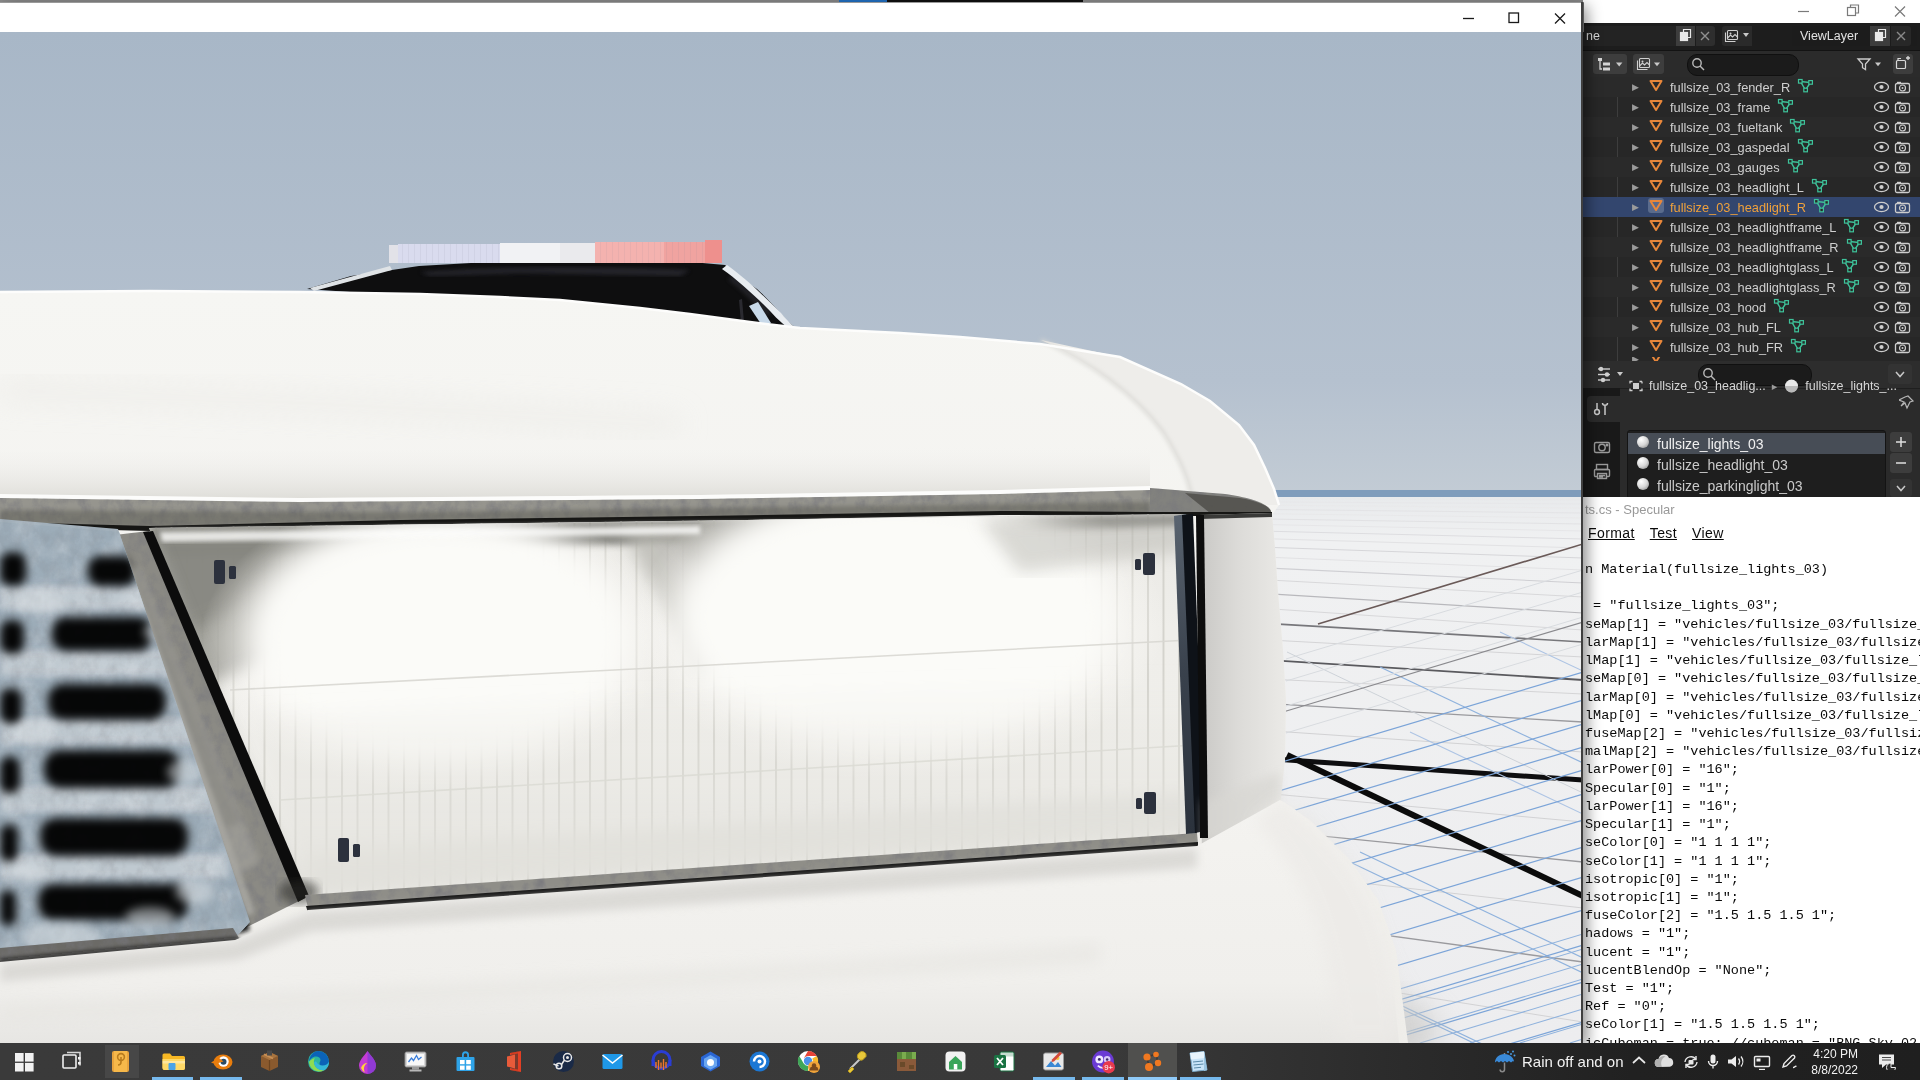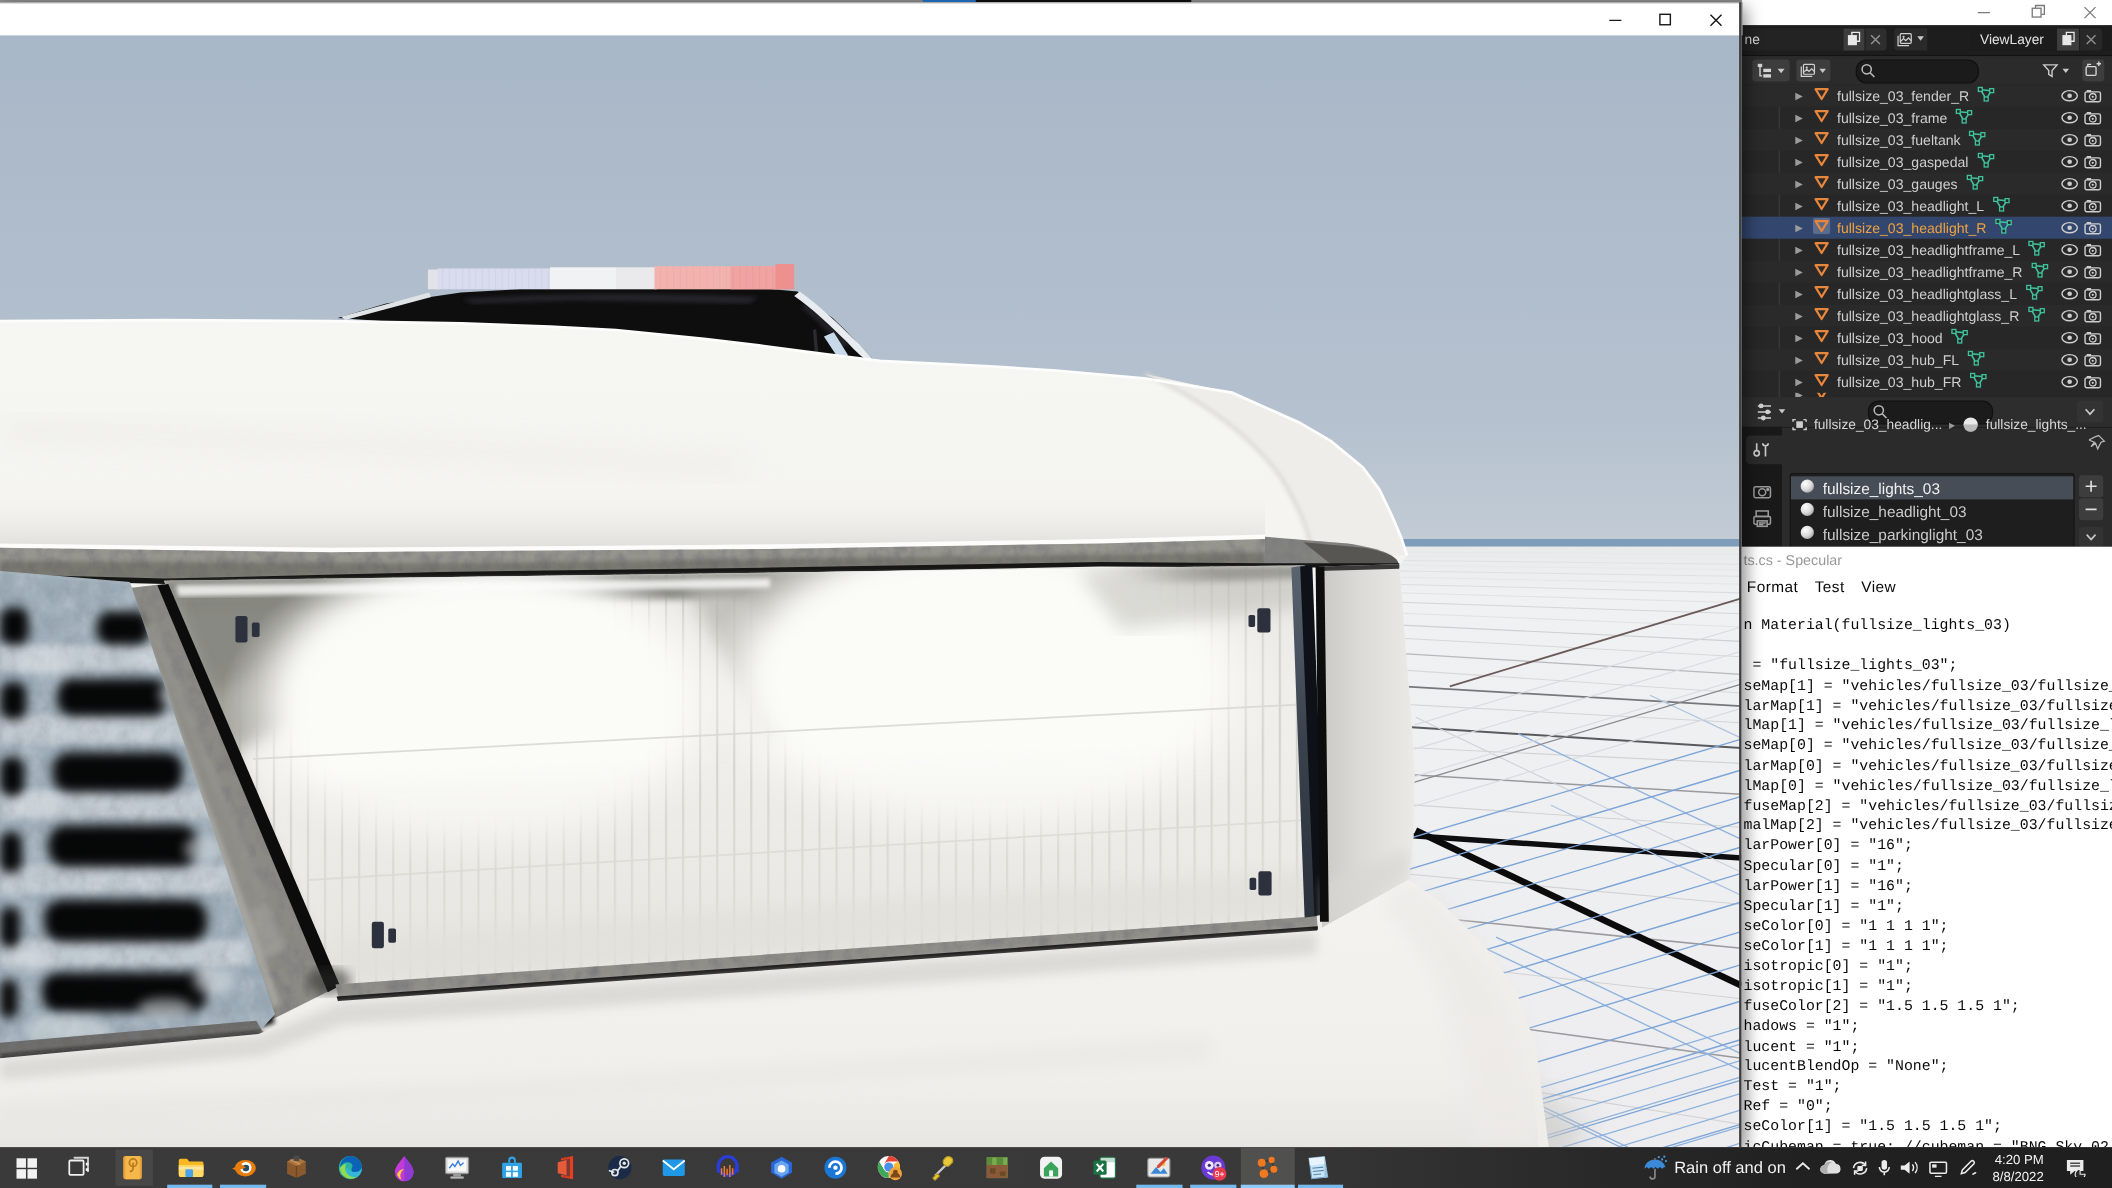--- a/index.html
+++ b/index.html
@@ -17,21 +17,21 @@
   .orow .gico{flex:none;margin-left:7px;}
   .orow .vis{position:absolute;right:30px;top:3px;}
   .orow .cam{position:absolute;right:9px;top:3px;}
   #props{position:absolute;left:0;top:361px;width:337px;height:136px;background:#2b2b2b;}
   #props .hdr{position:absolute;left:0;top:0;width:337px;height:27px;background:#2d2d2d;border-bottom:1px solid #1f1f1f;}
   #props .tabs{position:absolute;left:0;top:27px;width:37px;height:109px;background:#191919;}
   
   #notepad{position:absolute;left:1583px;top:497px;width:337px;height:546px;background:#ffffff;overflow:hidden;}
   #notepad .title{position:absolute;left:2px;top:5px;color:#999;font-size:13px;}
   #notepad .menu{position:absolute;left:5px;top:28px;height:21px;color:#0a0a0a;font-size:14px;}
-  #notepad .menu span{margin-right:15px;letter-spacing:0.4px;}
+  #notepad .menu span{margin-right:15px;letter-spacing:0.4px;text-decoration:underline;}
   #notepad pre{position:absolute;left:2px;top:64px;margin:0;font-family:"Liberation Mono",monospace;font-size:13.5px;line-height:18.22px;color:#090909;}
   
   #viewer{position:absolute;left:0;top:2px;width:1583px;height:1041px;background:#fff;box-shadow:4px 4px 14px rgba(0,0,0,0.45);}
   #viewer .tb{position:absolute;left:0;top:0;width:1583px;height:29px;background:#ffffff;border-top:1px solid #9a9a9a;border-right:1px solid #5a5a5a;}
   #vp{position:absolute;left:0;top:30px;width:1583px;height:1011px;}
   
   #taskbar{position:absolute;left:0;top:1043px;width:1920px;height:37px;background:linear-gradient(90deg,#3a3a3a 0%,#393939 58%,#2c2c2c 72%,#212121 85%,#1f1f1f 100%);}
   .ul{position:absolute;top:34px;height:3px;background:#76b9ed;}
 </style>
 </head>

